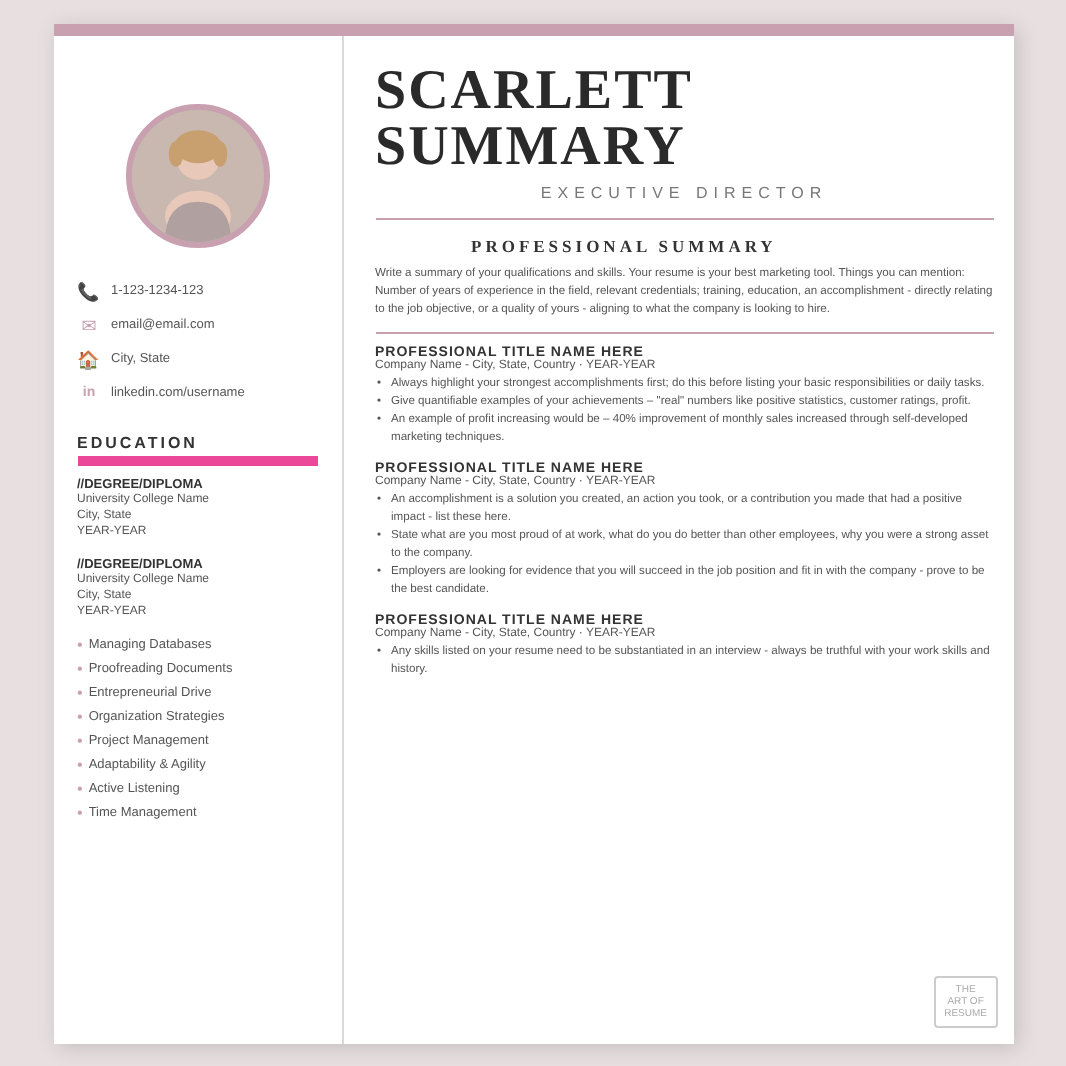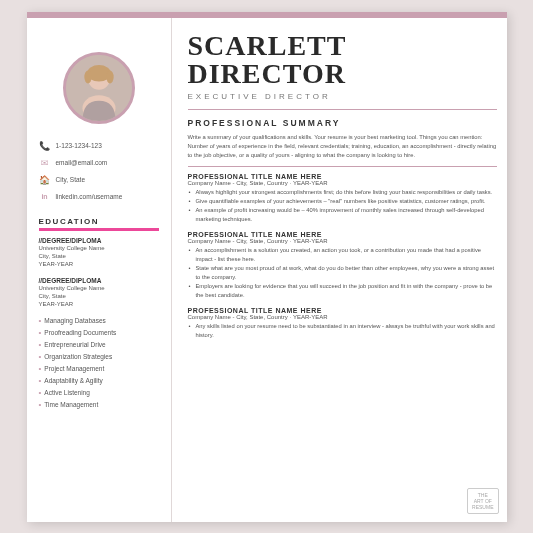--- a/index.html
+++ b/index.html
@@ -89,21 +89,21 @@
 
     .section-heading-side {
       font-family: Arial, sans-serif;
       font-size: 8px;
       font-weight: 700;
       letter-spacing: 1.5px;
       text-transform: uppercase;
       color: #333;
       margin-bottom: 6px;
       margin-top: 10px;
-      border-bottom: 3px solid #ec4899;
+      border-bottom: 5px solid #ec4899;
       padding-bottom: 2px;
     }
 
     .edu-item {
       margin-bottom: 8px;
     }
 
     .edu-degree {
       font-size: 6.5px;
       font-weight: 700;
@@ -170,37 +170,39 @@
       line-height: 1;
     }
 
     .job-title {
       font-size: 8px;
       letter-spacing: 3px;
       text-transform: uppercase;
       color: #777;
       font-family: Arial, sans-serif;
       margin-top: 4px;
+      text-align: center;
     }
 
     .divider {
       height: 1px;
       background: #c9a0b0;
       margin: 6px 0;
     }
 
     .section-heading-main {
-      font-family: Liberation Sans, sans-serif;
+      font-family: Liberation Serif, serif;
       font-size: 8.5px;
       font-weight: 700;
       letter-spacing: 2px;
       text-transform: uppercase;
       color: #333;
       margin-bottom: 5px;
       margin-top: 8px;
+      margin-left: 48px;
     }
 
     .summary-text {
       font-size: 5.8px;
       color: #555;
       font-family: Arial, sans-serif;
       line-height: 1.6;
     }
 
     .work-item {
@@ -328,21 +330,21 @@
       <li>Adaptability &amp; Agility</li>
       <li>Active Listening</li>
       <li>Time Management</li>
     </ul>
   </div>
 
   <div class="main-content">
 
     <div class="name-block">
       <div class="name-first">SCARLETT</div>
-      <div class="name-last">DIRECTOR</div>
+      <div class="name-last">SUMMARY</div>
       <div class="job-title">EXECUTIVE DIRECTOR</div>
     </div>
 
     <div class="divider"></div>
 
     <div class="section-heading-main">PROFESSIONAL SUMMARY</div>
     <p class="summary-text">Write a summary of your qualifications and skills. Your resume is your best marketing tool. Things you can mention: Number of years of experience in the field, relevant credentials; training, education, an accomplishment - directly relating to the job objective, or a quality of yours - aligning to what the company is looking to hire.</p>
 
     <div class="divider"></div>
 

